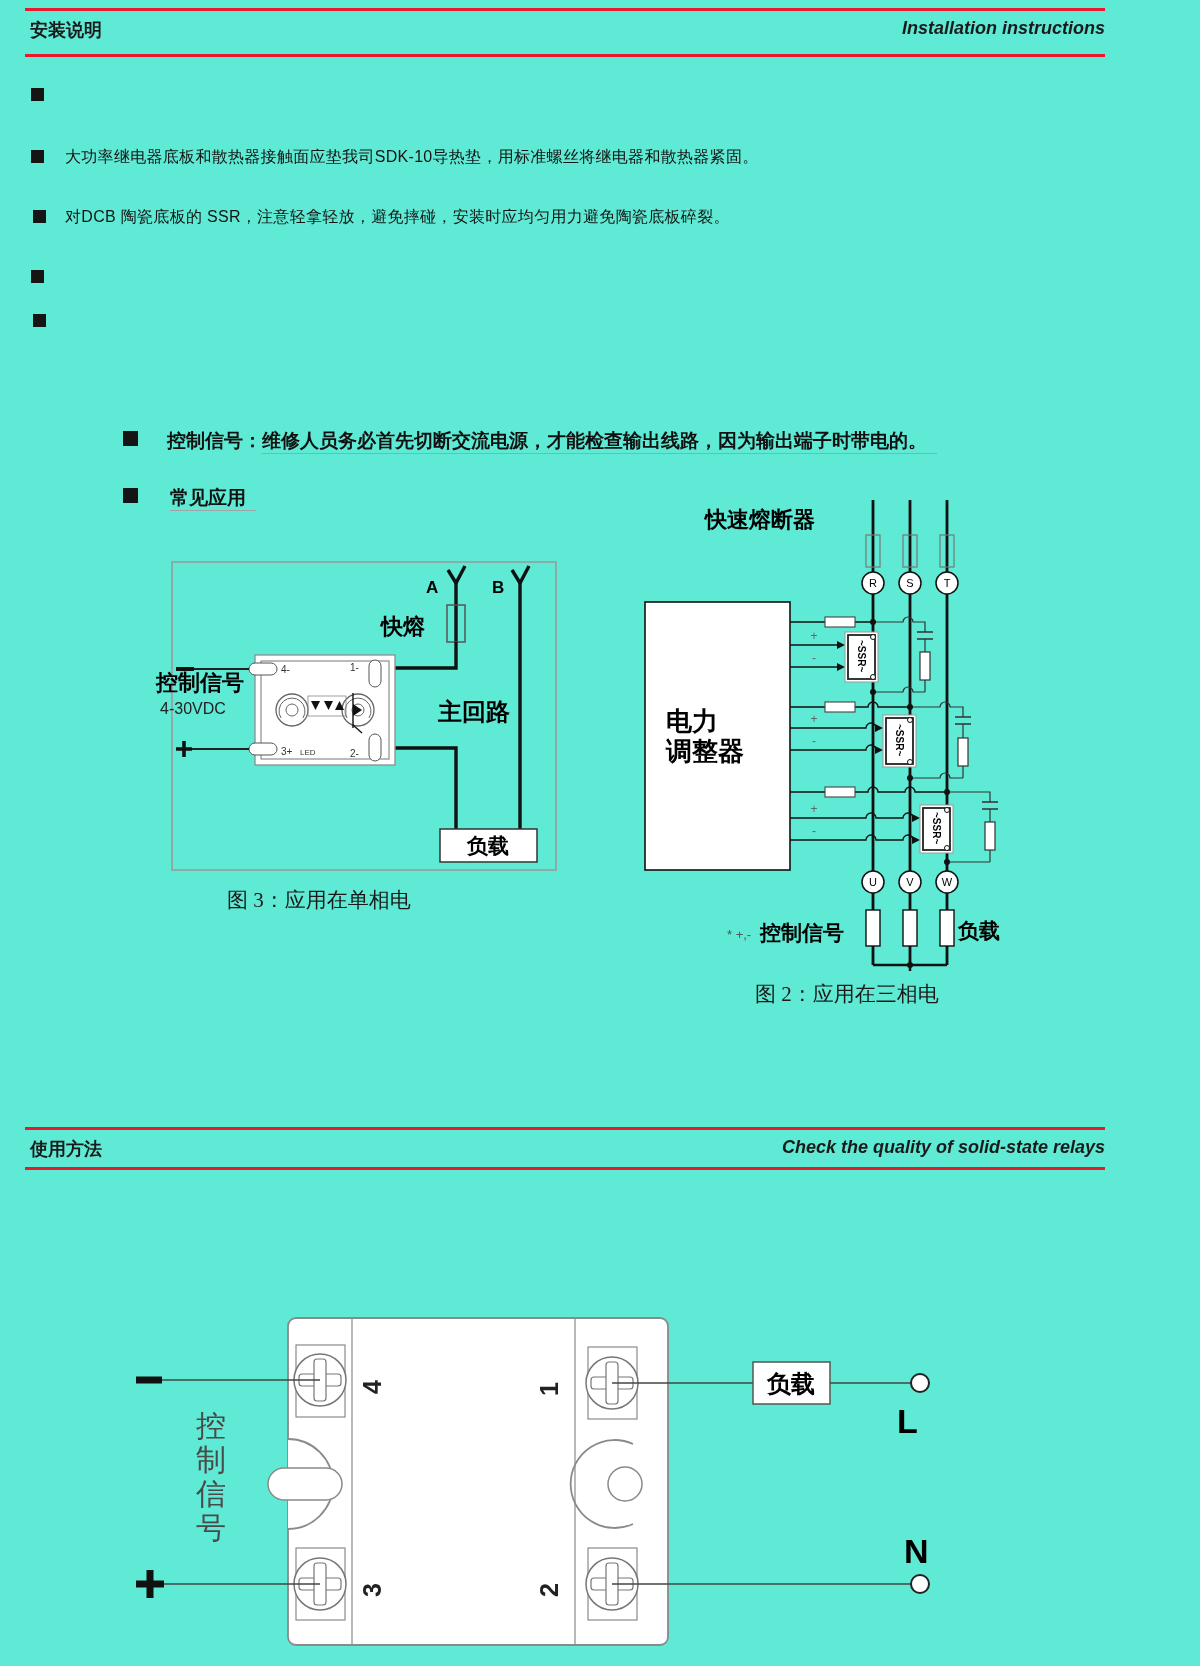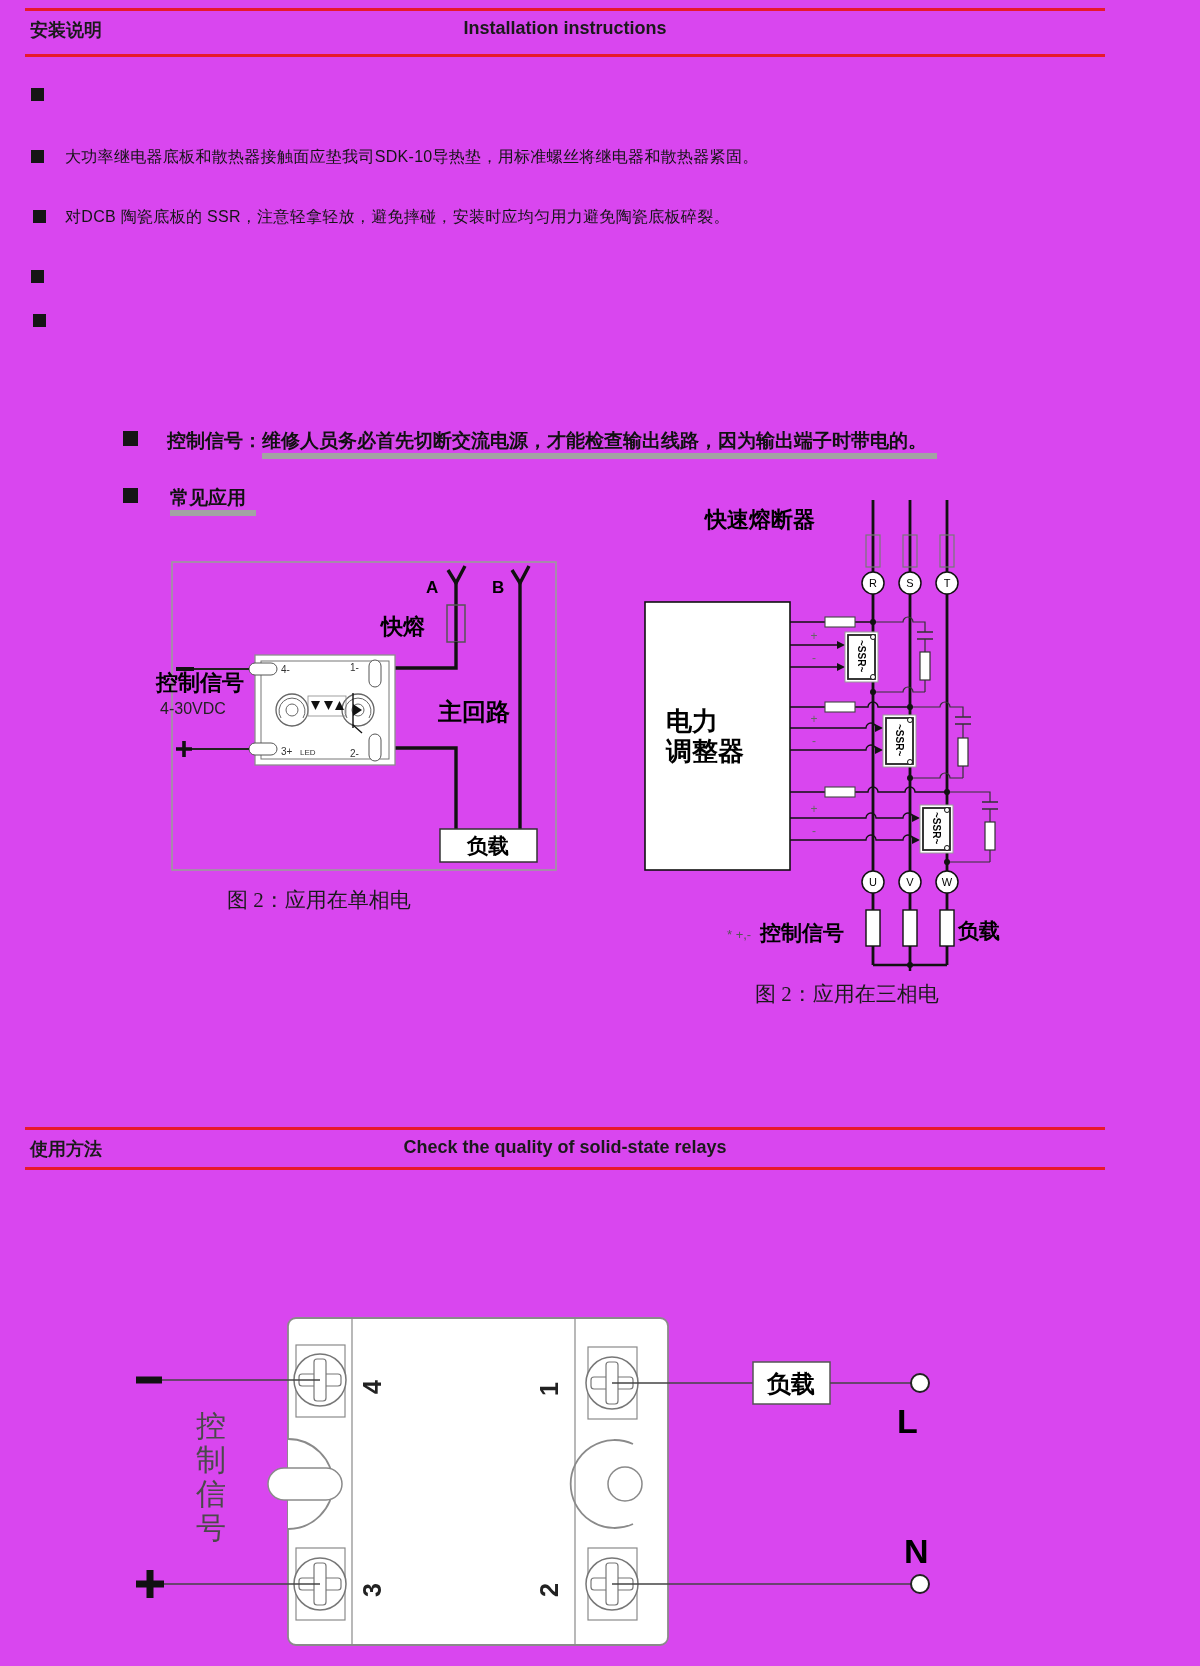--- a/index.html
+++ b/index.html
@@ -1,26 +1,26 @@
 <!DOCTYPE html>
 <html><head>
 <meta charset="utf-8">
 <style>
   html,body{margin:0;padding:0;background:#ffffff;}
-  .page{position:relative;width:1200px;height:1666px;background:#d946ef;overflow:hidden;
+  .page{position:relative;width:1200px;height:1666px;background:#5eead4;overflow:hidden;
         font-family:"Liberation Sans","DejaVu Sans",sans-serif;color:#111;}
   .redline{position:absolute;left:25px;width:1080px;height:3px;background:#e8192d;}
   .hdr{position:absolute;font-size:18px;font-weight:bold;color:#1a1a1a;}
-  .hdr-right{left:25px;width:1080px;text-align:center;}
+  .hdr-right{left:25px;width:1080px;text-align:right;font-style:italic;}
   .sq{position:absolute;width:13px;height:13px;background:#151515;}
   .sq2{position:absolute;width:15px;height:15px;background:#151515;}
   .btxt{position:absolute;left:65px;width:1045px;font-size:16px;line-height:21px;
         color:#151515;white-space:pre-line;letter-spacing:.3px;}
   .safety{position:absolute;left:167px;top:428px;font-size:19px;font-weight:bold;white-space:nowrap;}
-  .uline{border-bottom:6px solid #a3a3a3;padding-bottom:2px;padding-right:10px;}
+  .uline{border-bottom:1px solid #a3a3a3;padding-bottom:2px;padding-right:10px;}
   .apps{position:absolute;left:170px;top:485px;font-size:19px;font-weight:bold;}
   .cap{position:absolute;font-size:21px;font-family:"Liberation Serif","DejaVu Serif",serif;color:#1a1a1a;}
   svg{position:absolute;overflow:visible;}
   svg text{font-family:"Liberation Sans","DejaVu Sans",sans-serif;}
   .serifT{font-family:"Liberation Serif","DejaVu Serif",serif;}
 </style>
 </head>
 <body>
 
 <div class="page">
@@ -96,21 +96,21 @@
     <path d="M44 139 H99" stroke="#222" stroke-width="1.8"></path>
     <path d="M26 219 H42 M34 211 V227" stroke="#111" stroke-width="3.6"></path>
     <path d="M42 219 H99" stroke="#222" stroke-width="1.8"></path>
     <text x="6" y="160" font-size="22" font-weight="bold">控制信号</text>
     <text x="10" y="184" font-size="16" fill="#222">4-30VDC</text>
     <text x="288" y="190" font-size="24" font-weight="bold">主回路</text>
 
     <rect x="290" y="299" width="97" height="33" fill="#fff" stroke="#333" stroke-width="1.5"></rect>
     <text x="338" y="323" font-size="21" font-weight="bold" text-anchor="middle">负载</text>
   </svg>
-  <div class="cap" style="left:227px;top:886px">图 2：应用在单相电</div>
+  <div class="cap" style="left:227px;top:886px">图 3：应用在单相电</div>
 
   <svg style="left:600px;top:490px" width="440" height="492" viewBox="0 0 440 492">
     <text x="105" y="37" font-size="22" font-weight="bold">快速熔断器</text>
 
     <g stroke="#111" stroke-width="2.8">
       <path d="M273 10 V82 M273 104 V381 M273 403 V475"></path>
       <path d="M310 10 V82 M310 104 V381 M310 403 V475"></path>
       <path d="M347 10 V82 M347 104 V381 M347 403 V475"></path>
     </g>
     <g fill="none" stroke="#777" stroke-width="1.2">

